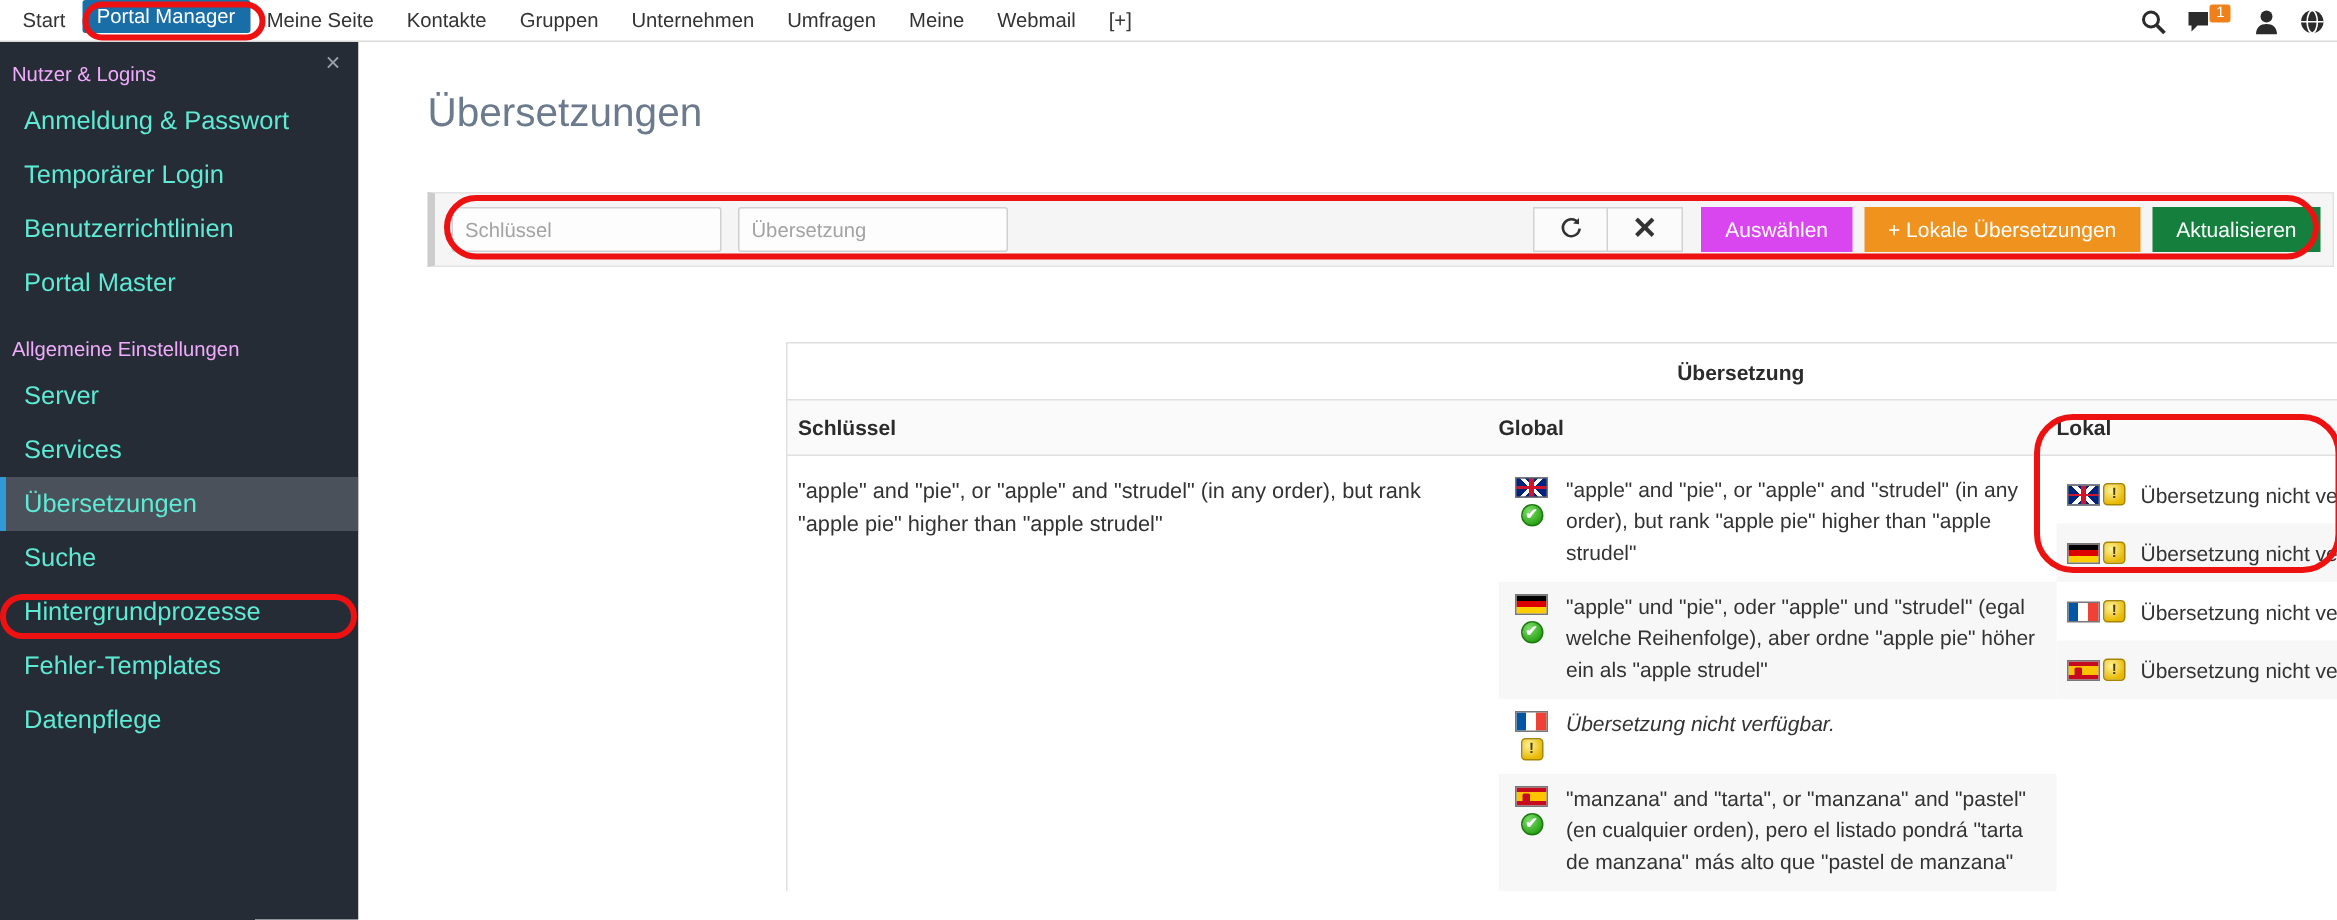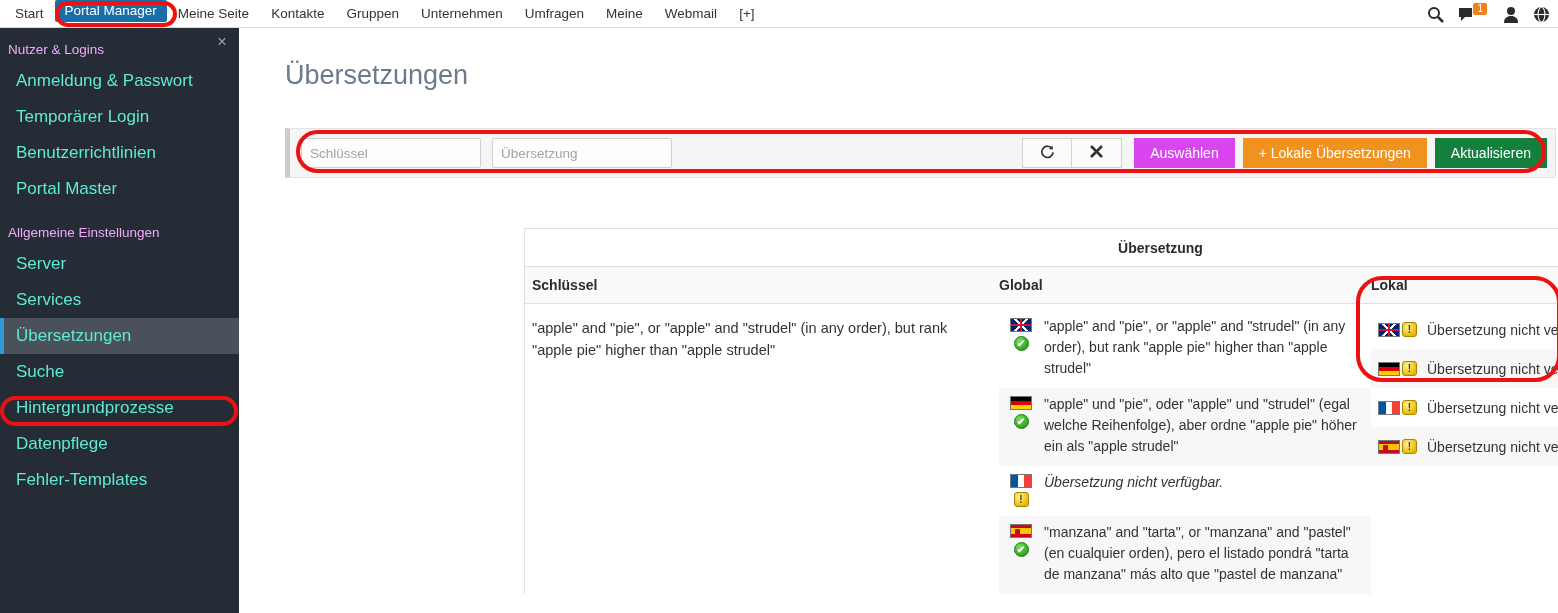--- a/index.html
+++ b/index.html
@@ -275,22 +275,22 @@
       <div class="side-item">Anmeldung &amp; Passwort</div>
       <div class="side-item">Temporärer Login</div>
       <div class="side-item">Benutzerrichtlinien</div>
       <div class="side-item">Portal Master</div>
       <div class="side-group">Allgemeine Einstellungen</div>
       <div class="side-item">Server</div>
       <div class="side-item">Services</div>
       <div class="side-item selected">Übersetzungen</div>
       <div class="side-item">Suche</div>
       <div class="side-item">Hintergrundprozesse</div>
+      <div class="side-item">Fehler-Templates</div>
       <div class="side-item">Datenpflege</div>
-      <div class="side-item">Fehler-Templates</div>
     </div>
 </div>
 
 <div id="main">
 
   <h1 id="page-title">Übersetzungen</h1>
 
   <div id="toolbar-panel">
     <input class="tb-input" value="" placeholder="Schlüssel" style="">
     <input class="tb-input" value="" placeholder="Übersetzung" style="">

